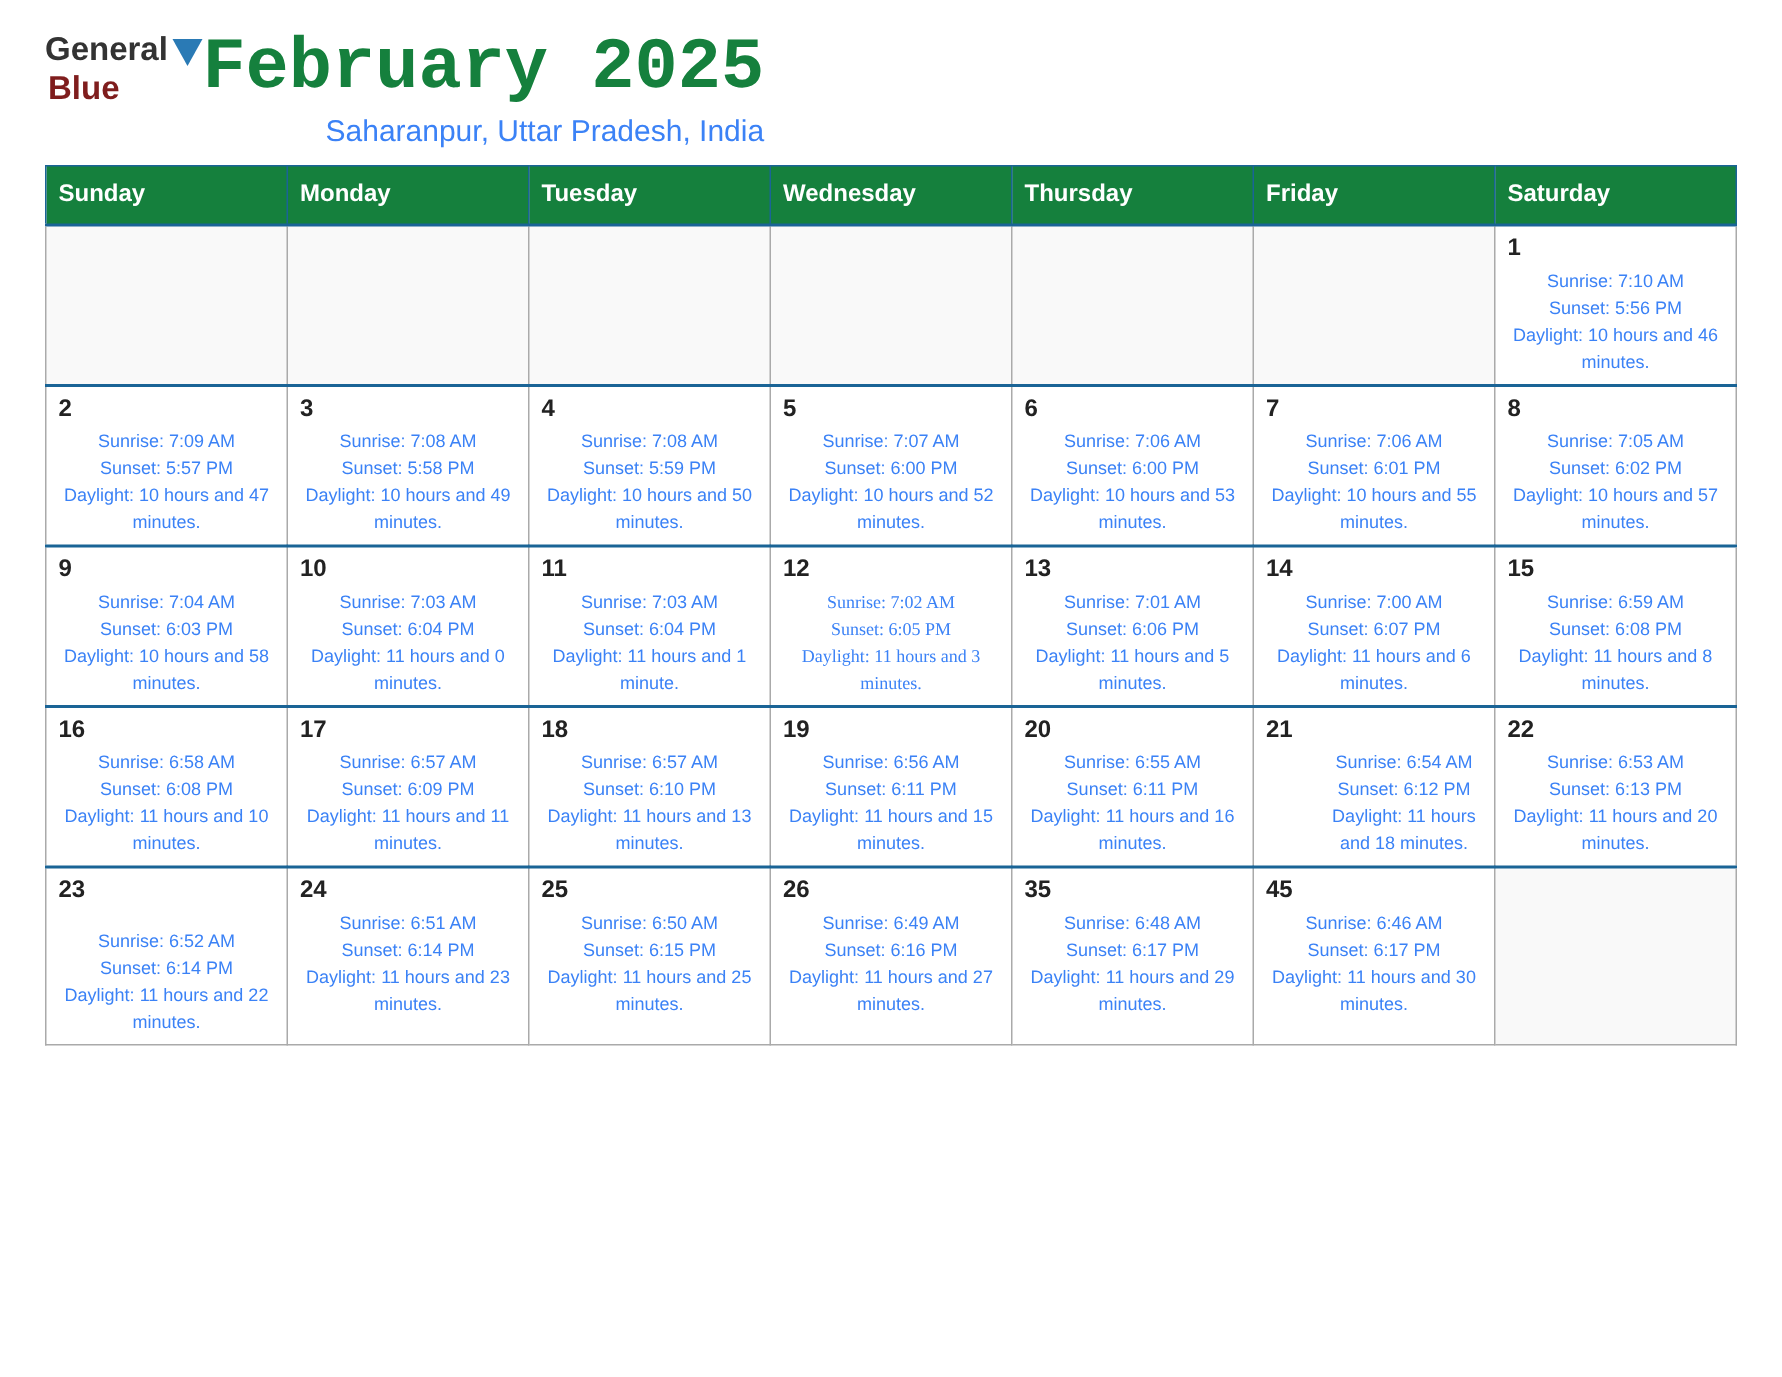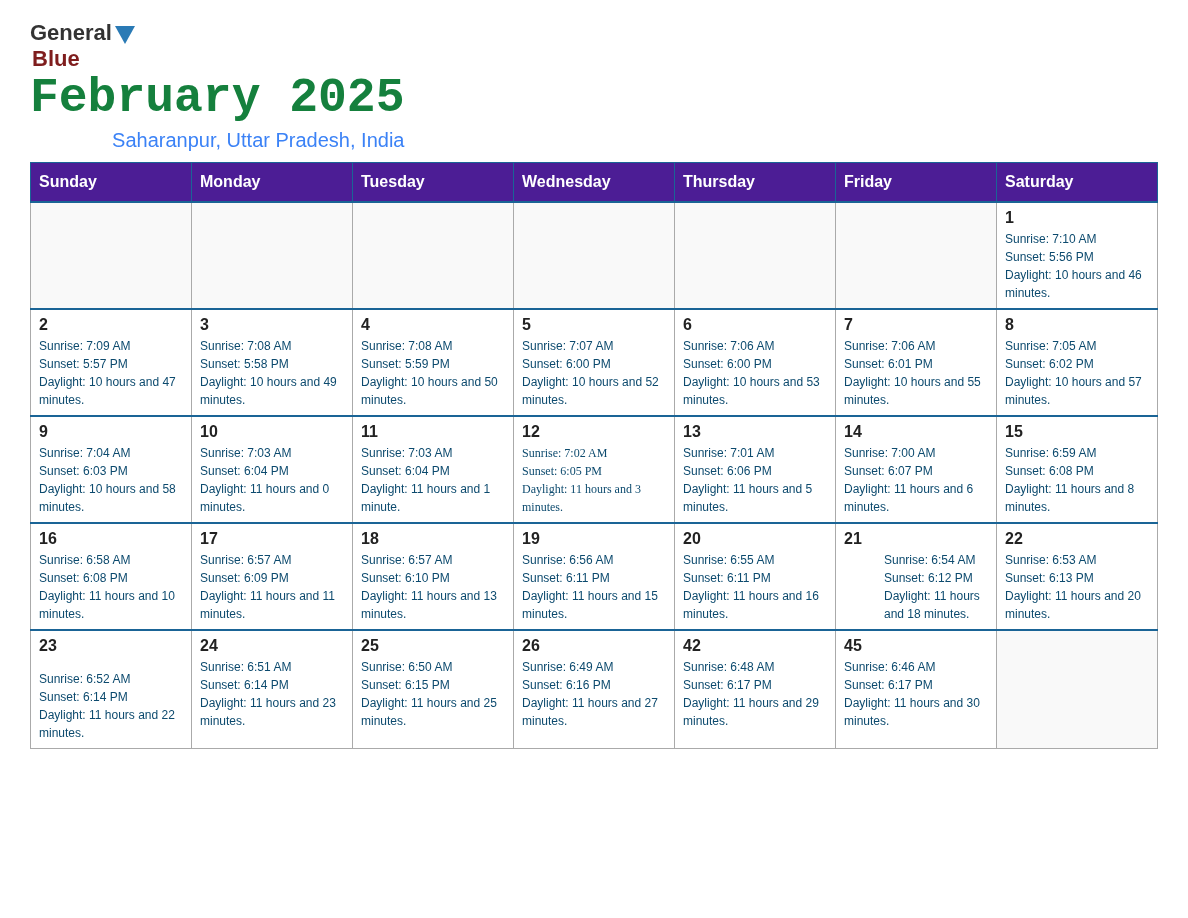--- a/index.html
+++ b/index.html
@@ -5,24 +5,23 @@
     * { margin: 0; padding: 0; box-sizing: border-box; }
     body {
       font-family: Arial, sans-serif;
       background: #fff;
       width: 1188px;
       min-height: 918px;
       padding: 20px 30px;
     }
     .header {
       display: flex;
-      justify-content: center;
+      justify-content: flex-start;
       align-items: flex-start;
       margin-bottom: 8px;
-      flex-direction: column;
     }
     .logo {
       display: flex;
       flex-direction: column;
       align-items: flex-start;
     }
     .logo-top {
       display: flex;
       align-items: center;
     }
@@ -61,21 +60,21 @@
       font-size: 20px;
       color: #3b82f6;
       margin-top: 4px;
     }
     .calendar {
       width: 100%;
       border-collapse: collapse;
       margin-top: 10px;
     }
     .calendar thead tr th {
-      background-color: #4c1d95;
+      background-color: #15803d;
       color: #fff;
       font-size: 16px;
       font-weight: bold;
       padding: 10px 8px;
       text-align: left;
       border: 1px solid #1a6496;
     }
     .calendar tbody tr td {
       vertical-align: top;
       border: 1px solid #aaa;
@@ -90,22 +89,23 @@
     }
     .day-number {
       font-size: 16px;
       font-weight: bold;
       color: #222;
       display: block;
       margin-bottom: 3px;
     }
     .day-info {
       font-size: 12px;
-      color: #0c4a6e;
+      color: #3b82f6;
       line-height: 1.5;
+      text-align: center;
     }
     .empty-cell {
       background: #f9f9f9;
     }
   </style>
 </head>
 <body>
 
 <div class="header">
   <div class="logo">
@@ -299,21 +299,21 @@
 Sunset: 6:15 PM
 Daylight: 11 hours and 25 minutes.</div>
         </td>
         <td>
           <span class="day-number">26</span>
           <div class="day-info" style="white-space: pre-line;">Sunrise: 6:49 AM
 Sunset: 6:16 PM
 Daylight: 11 hours and 27 minutes.</div>
         </td>
         <td>
-          <span class="day-number">42</span>
+          <span class="day-number">35</span>
           <div class="day-info" style="white-space: pre-line;">Sunrise: 6:48 AM
 Sunset: 6:17 PM
 Daylight: 11 hours and 29 minutes.</div>
         </td>
         <td>
           <span class="day-number">45</span>
           <div class="day-info" style="white-space: pre-line;">Sunrise: 6:46 AM
 Sunset: 6:17 PM
 Daylight: 11 hours and 30 minutes.</div>
         </td>

